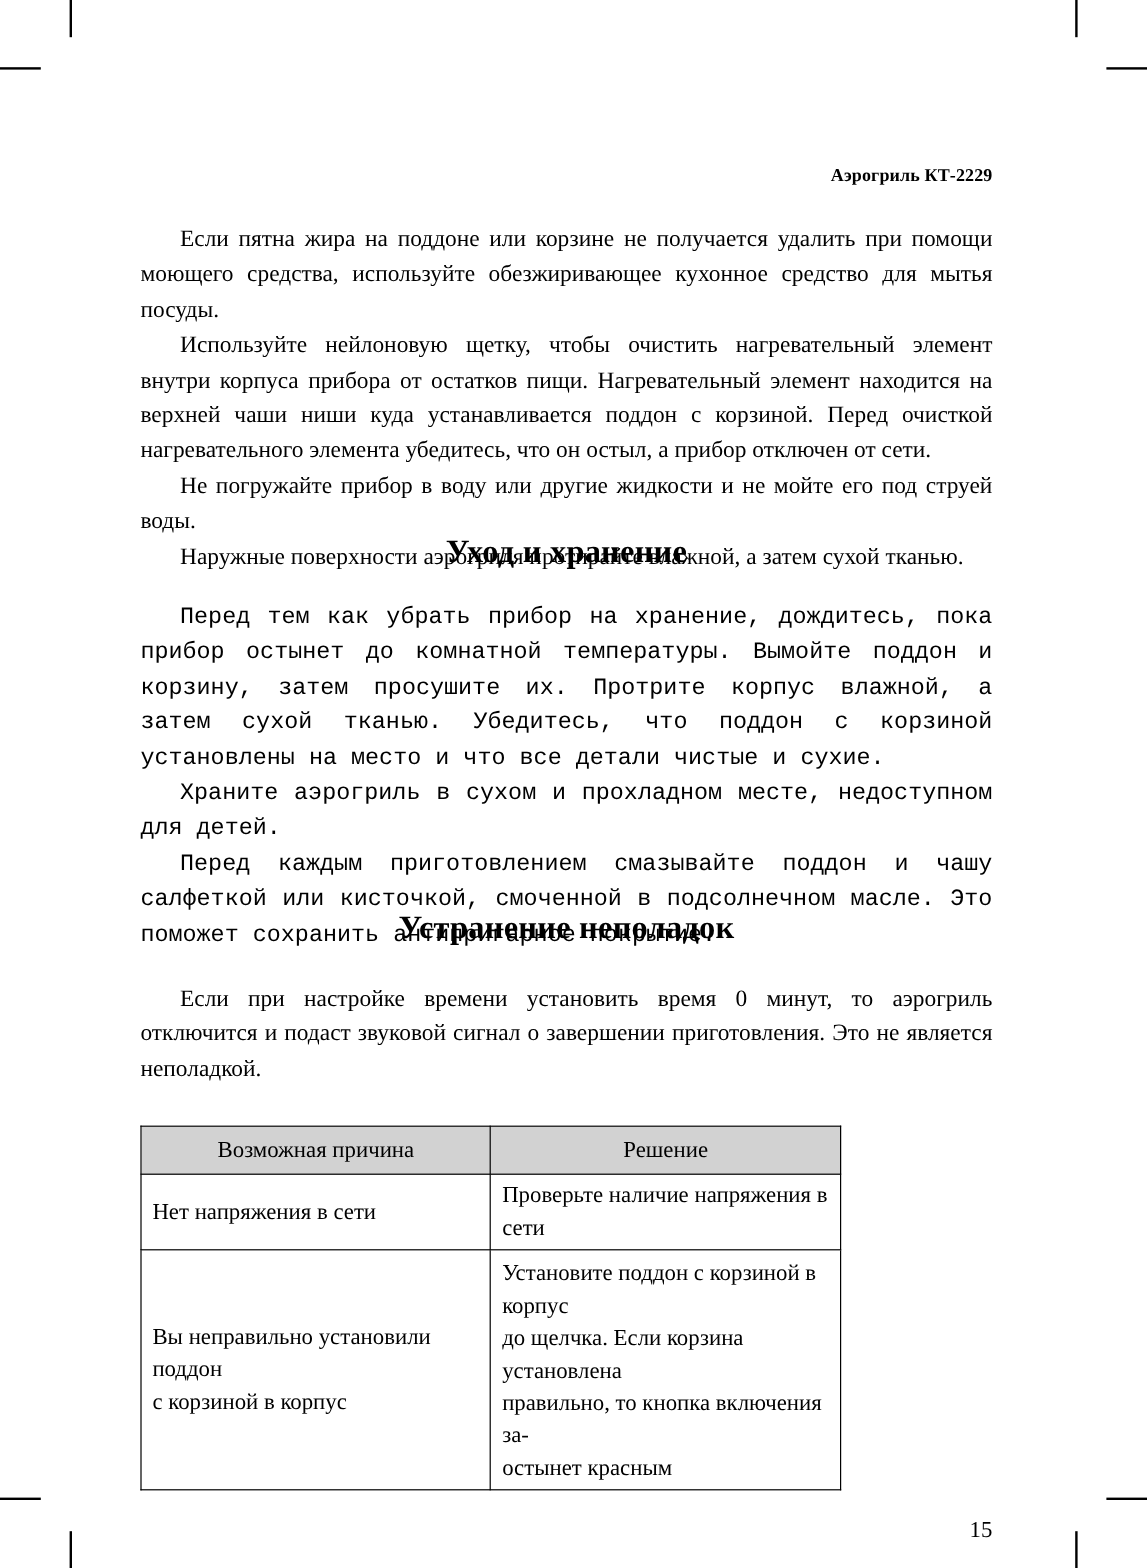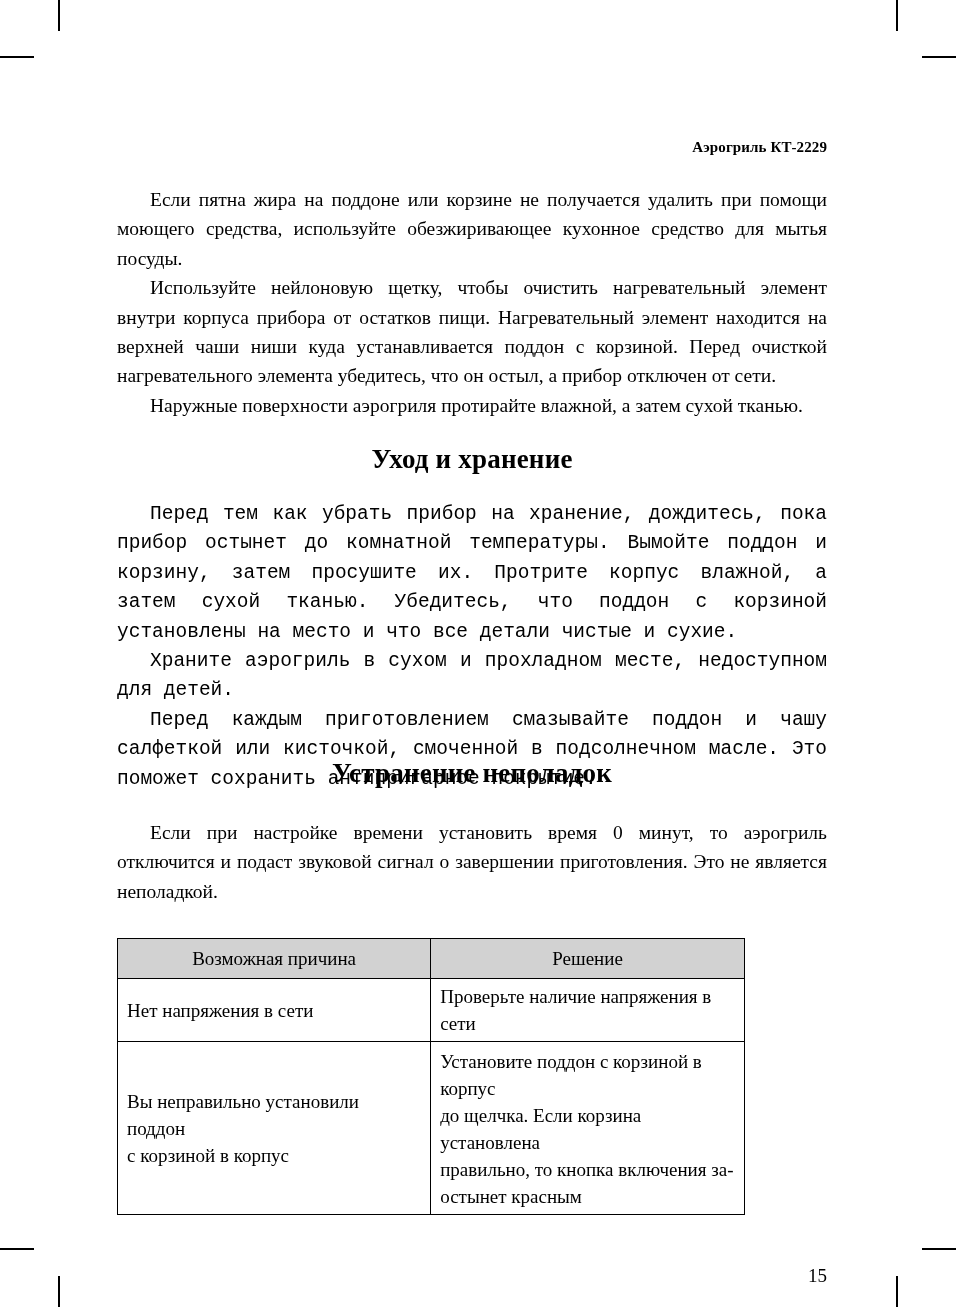--- a/index.html
+++ b/index.html
@@ -79,21 +79,21 @@
     left: 144px;
     font-weight: bold;
     font-size: 19.5px;
   }
 
   
   .trouble-table {
     position: absolute;
     left: 117px;
     top: 938px;
-    width: 628px;
+    width: 584px;
     border-collapse: collapse;
     font-size: 19px;
     line-height: 27px;
     border-radius: 18px;
   }
 
   .trouble-table th,
   .trouble-table td {
     border: 1.4px solid #000000;
     padding: 4px 9px;
@@ -136,20 +136,21 @@
   <div class="crop crop-h crop-tl-h"></div>
   <div class="crop crop-h crop-tr-h"></div>
   <div class="crop crop-h crop-bl-h"></div>
   <div class="crop crop-h crop-br-h"></div>
 
   <div class="running-head">Аэрогриль КТ-2229</div>
 
   <div class="body-block" style="top:185px;">
     <p>Если пятна жира на поддоне или корзине не получается удалить при помощи моющего средства, используйте обезжиривающее кухонное средство для мытья посуды.</p>
     <p>Используйте нейлоновую щетку, чтобы очистить нагревательный элемент внутри корпуса прибора от остатков пищи. Нагревательный элемент находится на верхней чаши ниши куда устанавливается поддон с корзиной. Перед очисткой нагревательного элемента убедитесь, что он остыл, а прибор отключен от сети.</p>
+    <p>Не погружайте прибор в воду или другие жидкости и не мойте его под струей воды.</p>
     <p>Наружные поверхности аэрогриля протирайте влажной, а затем сухой тканью.</p>
   </div>
 
   <div class="section-title" style="top:444px;">Уход и хранение</div>
 
   <div class="body-block" style="top:500px;font-family:Liberation Mono, monospace;">
     <p>Перед тем как убрать прибор на хранение, дождитесь, пока прибор остынет до комнатной температуры. Вымойте поддон и корзину, затем просушите их. Протрите корпус влажной, а затем сухой тканью. Убедитесь, что поддон с корзиной установлены на место и что все детали чистые и сухие.</p>
     <p>Храните аэрогриль в сухом и прохладном месте, недоступном для детей.</p>
     <p>Перед каждым приготовлением смазывайте поддон и чашу салфеткой или кисточкой, смоченной в подсолнечном масле. Это поможет сохранить антипригарное покрытие.</p>
   </div>

